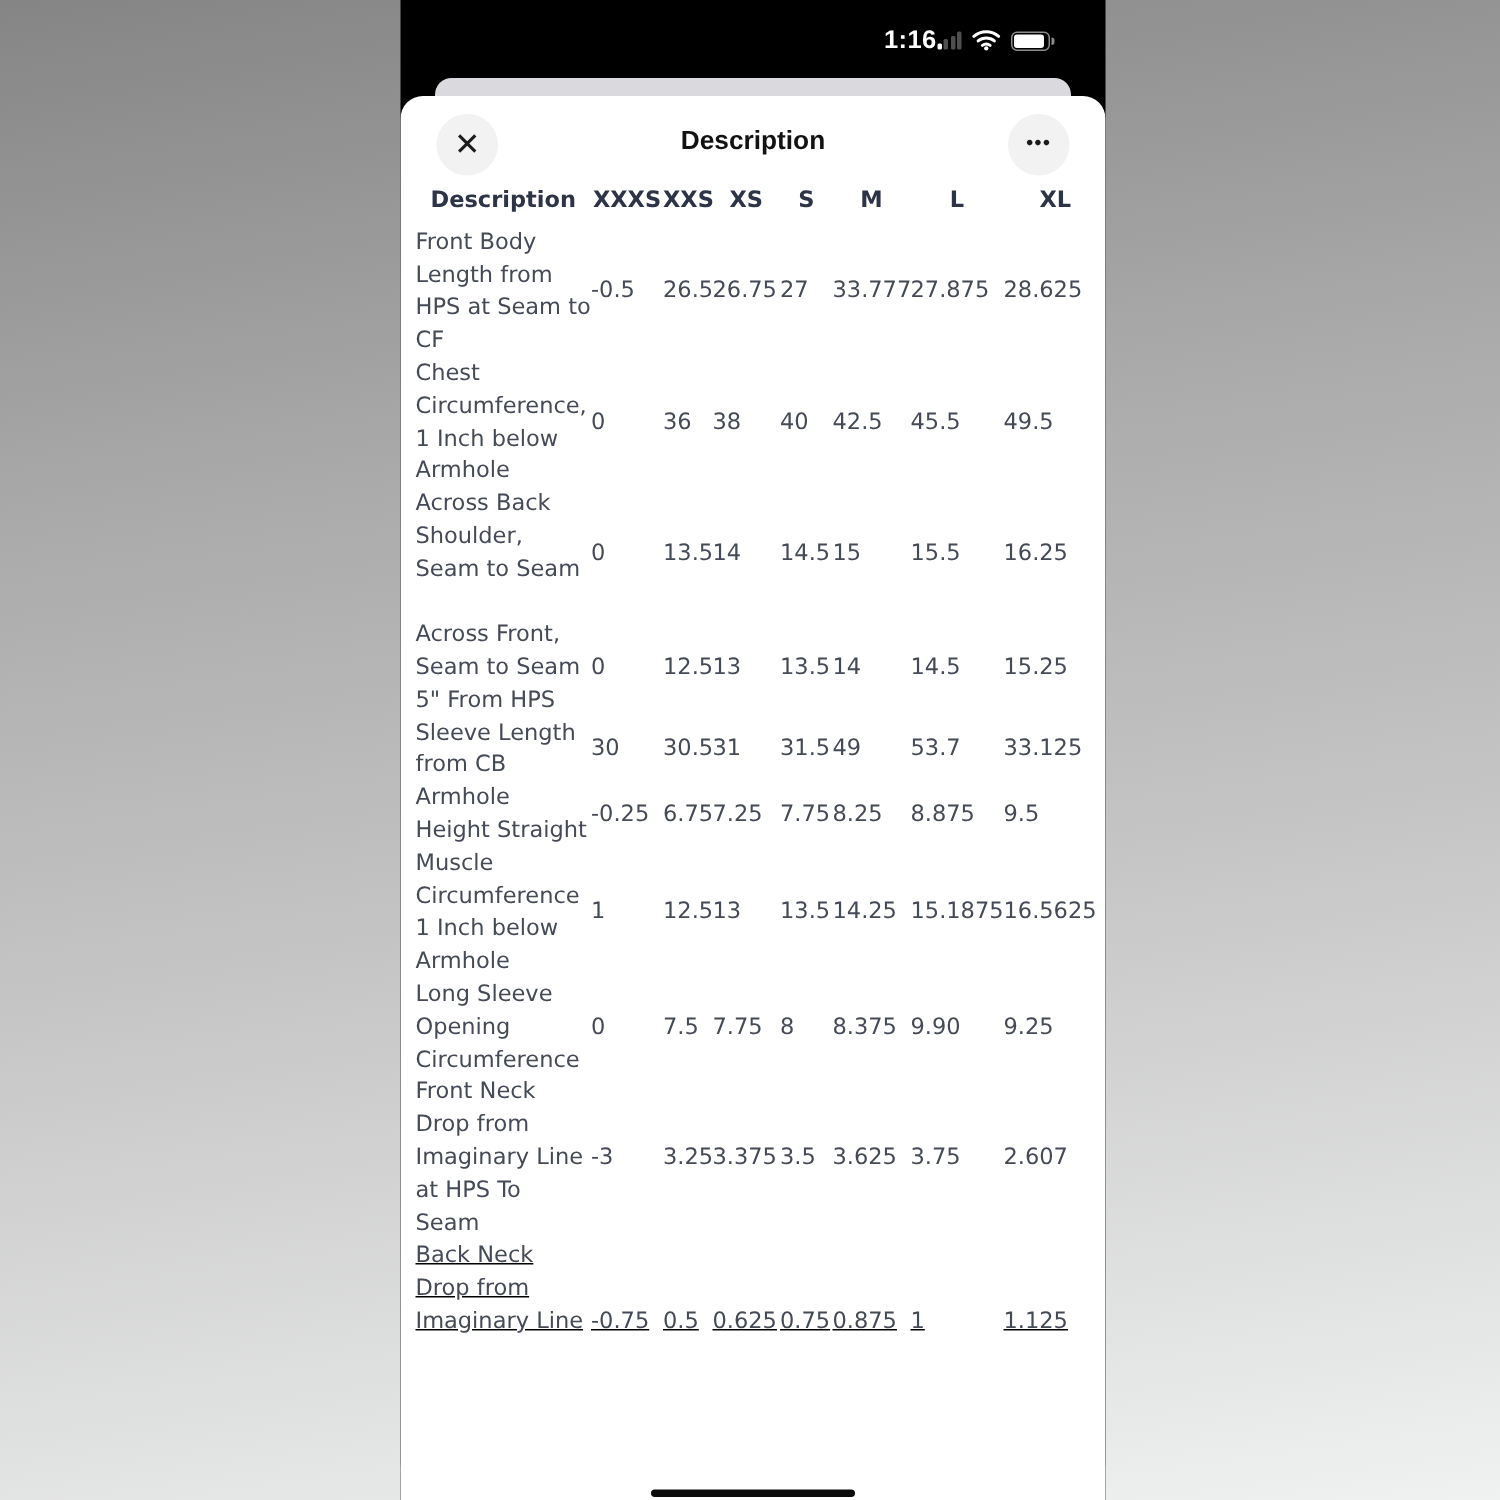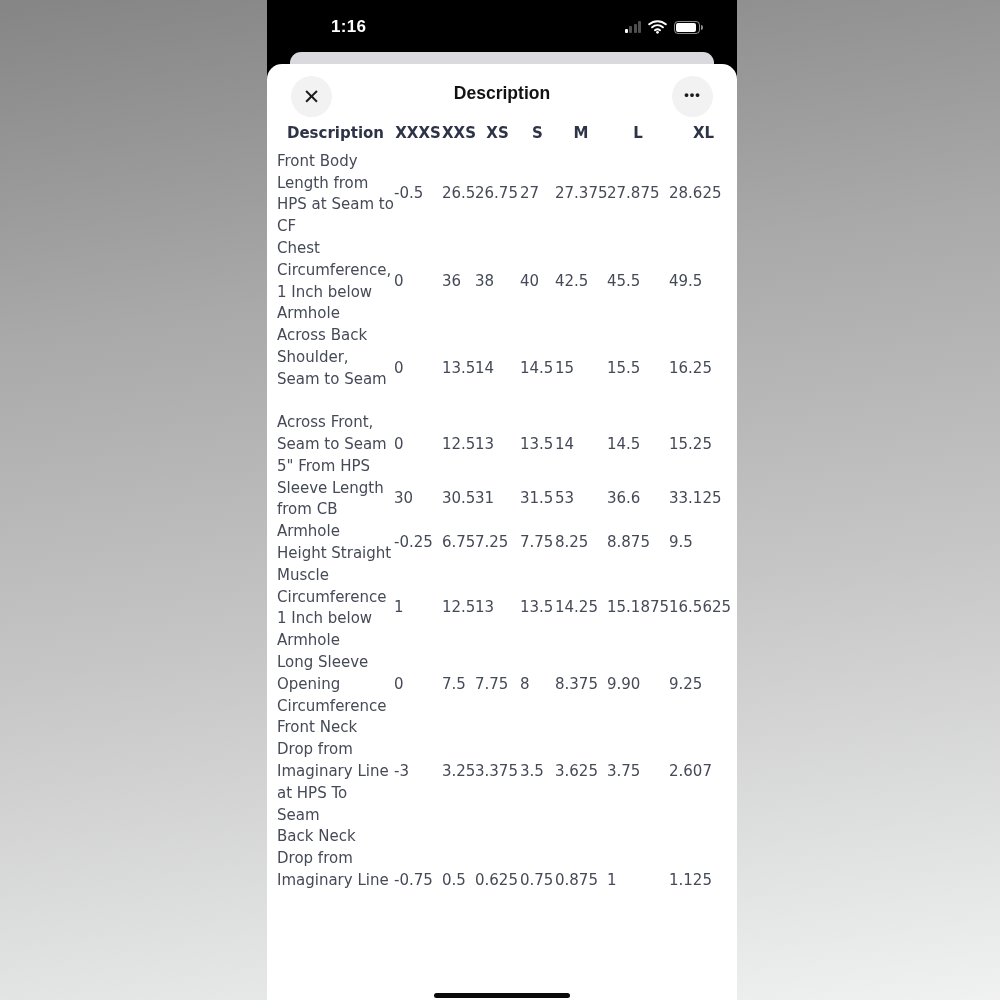--- a/index.html
+++ b/index.html
@@ -9,21 +9,21 @@
     background:linear-gradient(172deg,#858585 0%,#a9a9a9 30%,#c6c6c6 60%,#f0f1f1 100%);
     position:relative;
   }
   .phone {
     position:absolute; left:267px; top:0; width:470px; height:1000px;
     background:#000; overflow:hidden;
   }
   
   .status-bar {
     position:absolute; top:0; left:0; right:0; height:52px;
-    display:flex; align-items:center; justify-content:space-between;
+    display:flex; align-items:center; justify-content:flex-end;
     padding:2px 37px 0 64px; color:#fff;
   }
   .time { font-size:17px; font-weight:700; letter-spacing:.3px; }
   .status-icons { display:flex; align-items:center; gap:7px; }
   .cellular { display:flex; align-items:flex-end; gap:1.5px; height:12px; }
   .cellular i { width:3px; border-radius:1px; background:#4f4f4f; display:block; }
   .cellular i:nth-child(1){ height:4.5px; background:#fff; }
   .cellular i:nth-child(2){ height:7px; }
   .cellular i:nth-child(3){ height:9.5px; }
   .cellular i:nth-child(4){ height:12px; }
@@ -63,21 +63,21 @@
     font-family:"DejaVu Sans", sans-serif; font-size:15px; line-height:21.8px;
   }
   .size-table th {
     font-weight:700; color:#2e3447; text-align:center;
     white-space:nowrap; overflow:visible; padding:0 0 6px 0;
   }
   .size-table td { color:#454a57; padding:0; overflow:visible; }
   .size-table td.desc { vertical-align:top; overflow-wrap:normal; }
   .size-table td.val { vertical-align:middle; white-space:nowrap; }
   .t-body tr:nth-child(3) { height:87px; }
-  .t-body tr:last-child { height:109px; }
+  .t-body tr:last-child { height:109px;text-decoration:underline; }
   
   .sheet-footer {
     position:absolute; left:0; right:0; bottom:0; height:23px; background:#fff;
   }
   .home-indicator {
     position:absolute; left:50%; bottom:2px; transform:translateX(-50%);
     width:136px; height:5px; border-radius:3px; background:#0a0a0a;
   }
 </style>
 </head>
@@ -146,21 +146,21 @@
           <th>XL</th>
         </tr>
       </thead>
       <tbody class="t-body">
           <tr>
     <td class="desc">Front Body Length from HPS at Seam to CF</td>
     <td class="val">-0.5</td>
     <td class="val">26.5</td>
     <td class="val">26.75</td>
     <td class="val">27</td>
-    <td class="val">27.375</td>
+    <td class="val">33.777</td>
     <td class="val">27.875</td>
     <td class="val">28.625</td>
   </tr>
           <tr>
     <td class="desc">Chest Circumference, 1 Inch below Armhole</td>
     <td class="val">0</td>
     <td class="val">36</td>
     <td class="val">38</td>
     <td class="val">40</td>
     <td class="val">42.5</td>
@@ -186,22 +186,22 @@
     <td class="val">14</td>
     <td class="val">14.5</td>
     <td class="val">15.25</td>
   </tr>
           <tr>
     <td class="desc">Sleeve Length from CB</td>
     <td class="val">30</td>
     <td class="val">30.5</td>
     <td class="val">31</td>
     <td class="val">31.5</td>
-    <td class="val">53</td>
-    <td class="val">36.6</td>
+    <td class="val">49</td>
+    <td class="val">53.7</td>
     <td class="val">33.125</td>
   </tr>
           <tr>
     <td class="desc">Armhole Height Straight</td>
     <td class="val">-0.25</td>
     <td class="val">6.75</td>
     <td class="val">7.25</td>
     <td class="val">7.75</td>
     <td class="val">8.25</td>
     <td class="val">8.875</td>

